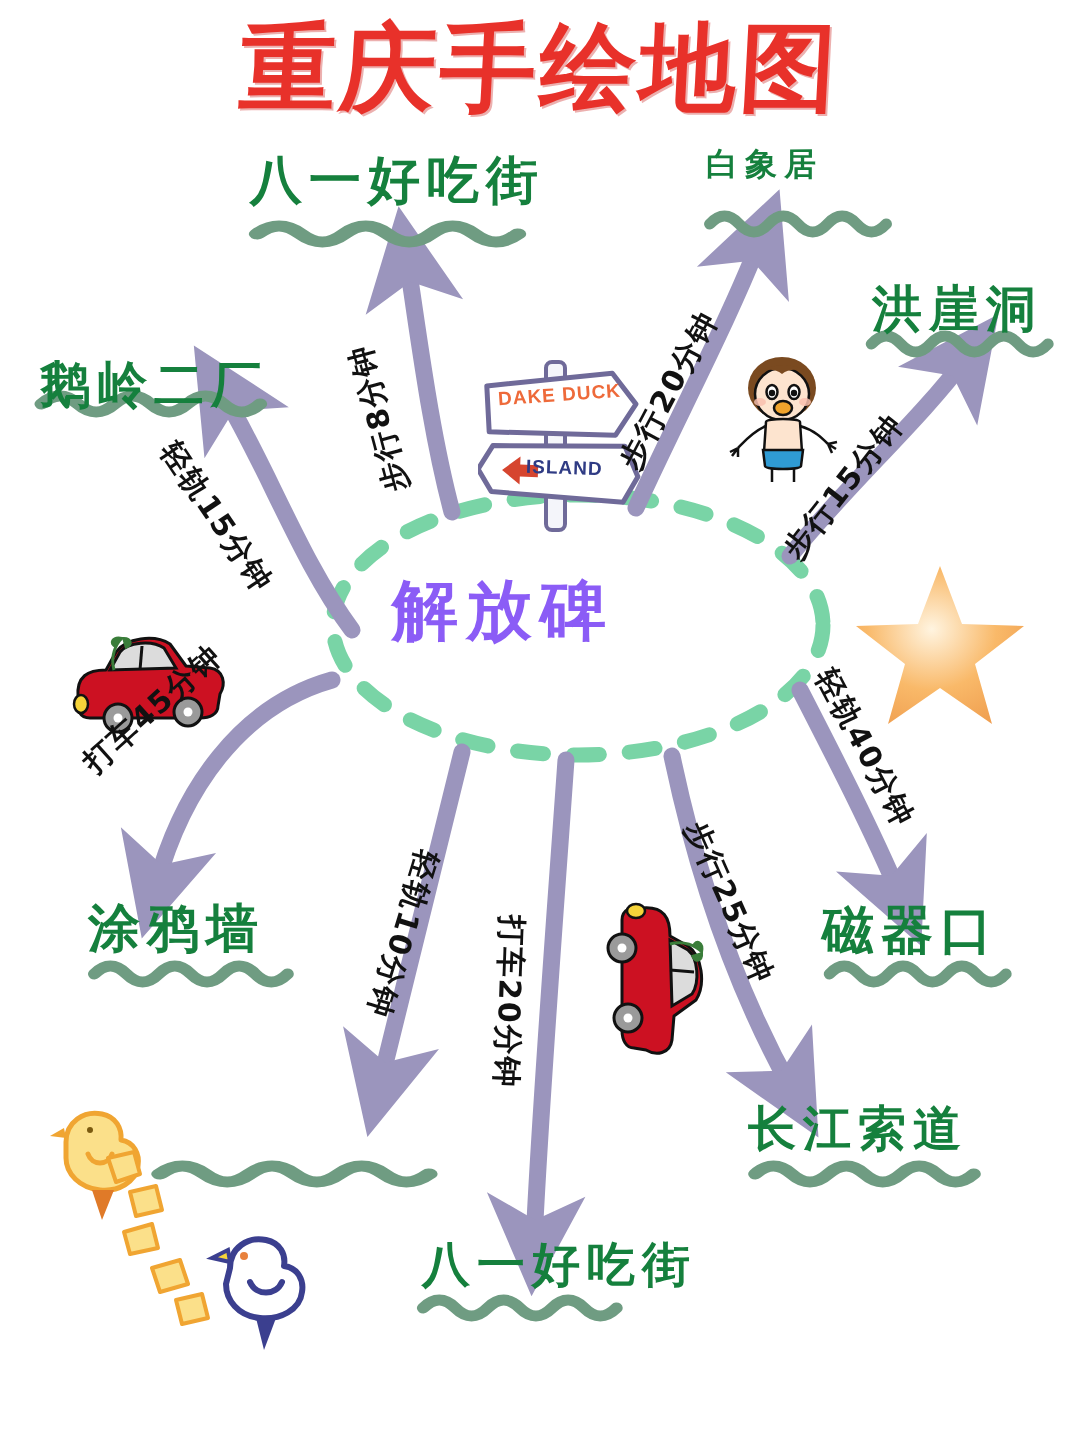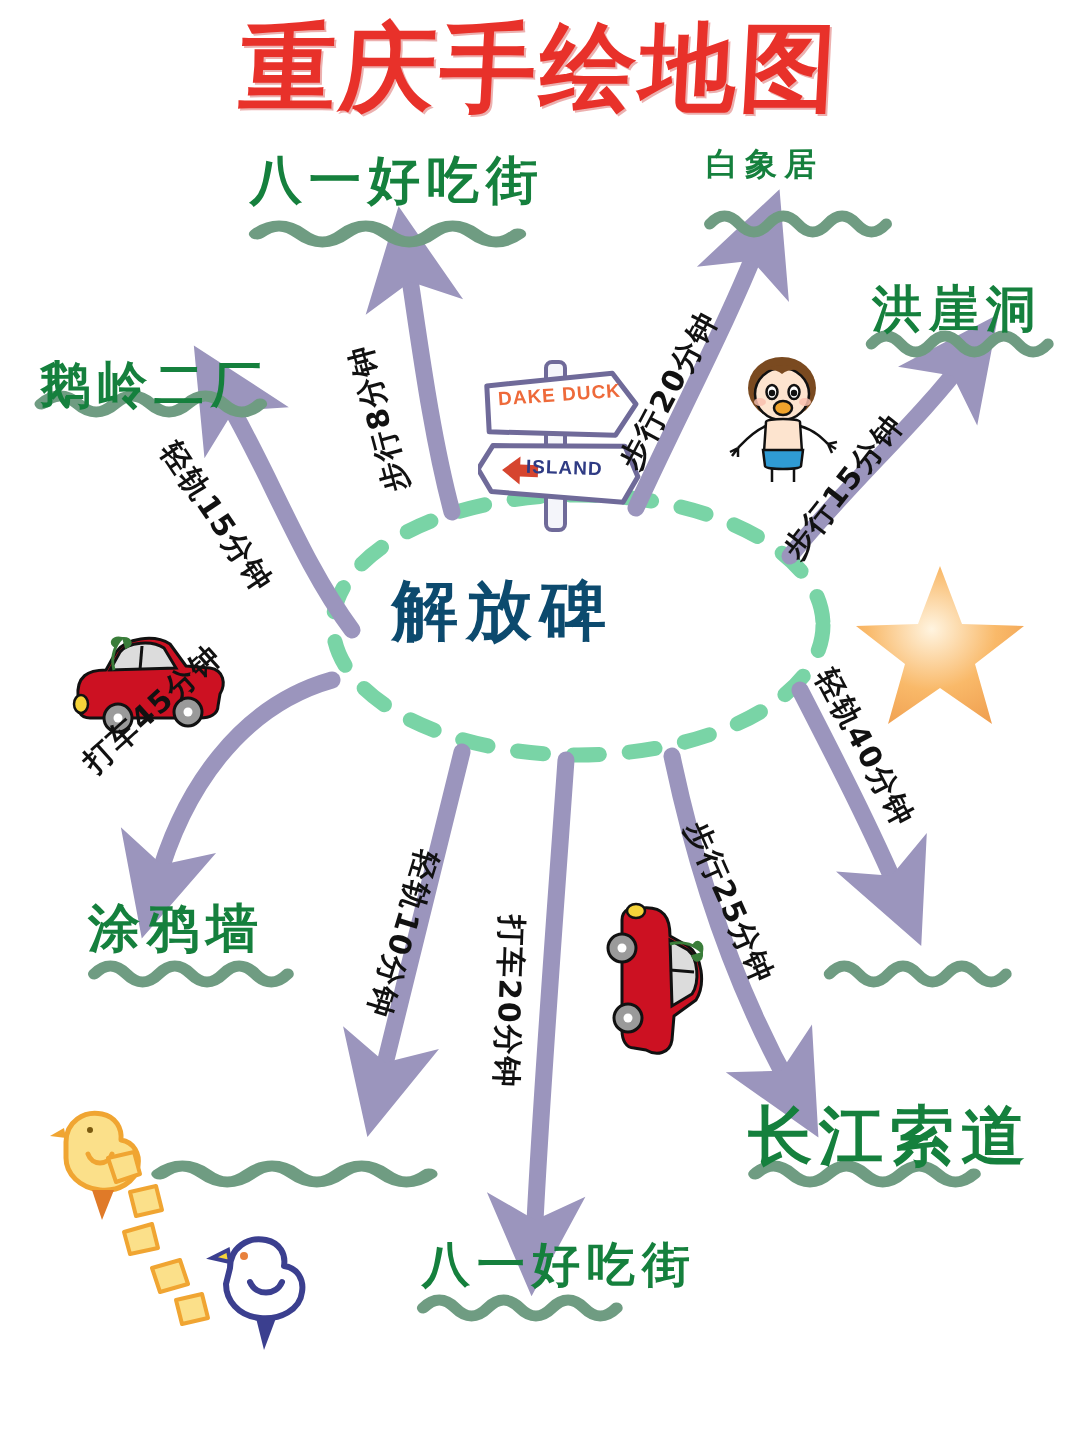--- a/index.html
+++ b/index.html
@@ -23,21 +23,21 @@
   #art{position:absolute;inset:0;width:1080px;height:1440px;}
 
   
   .place{
     position:absolute;white-space:nowrap;color:#15803d;
     font-family:"DejaVu Sans","Liberation Sans",sans-serif;
     font-weight:bold;font-size:46px;letter-spacing:7px;line-height:1;
   }
   .center-label{
     position:absolute;white-space:nowrap;
-    color:#0c4a6e;font-weight:bold;font-size:66px;letter-spacing:8px;
+    color:#8b5cf6;font-weight:bold;font-size:66px;letter-spacing:8px;
     font-family:"DejaVu Sans","Liberation Sans",sans-serif;
   }
   
   .dur{
     position:absolute;white-space:nowrap;color:#111;
     font-family:"DejaVu Sans","Liberation Sans",sans-serif;
     font-weight:bold;font-size:30px;letter-spacing:2px;line-height:1;
     transform-origin:0 50%;
   }
 
@@ -194,23 +194,24 @@
   <div class="place" style="left:706px;top:148px;font-size:32px;">白象居</div>
 
   <div class="place" style="left:872px;top:276px;font-size:50px;margin-top:8px;">洪崖洞</div>
 
   <div class="place" style="left:40px;top:344px;font-size:50px;margin-top:16px;">鹅岭二厂</div>
 
   <div class="center-label" style="left:392px;top:566px;">解放碑</div>
 
   <div class="place" style="left:88px;top:902px;font-size:52px;text-align:center;">涂鸦墙</div>
 
-
-
-  <div class="place" style="left:748px;top:1104px;font-size:64px;">长江索道</div>
+  <div class="place" style="left:822px;top:904px;font-size:52px;">磁器口</div>
+
+
+  <div class="place" style="left:748px;top:1104px;font-size:48px;">长江索道</div>
 
   <div class="place" style="left:422px;top:1240px;font-size:48px;">八一好吃街</div>
 
   <div class="dur" style="left:168px;top:430px;transform:rotate(56deg);">轻轨15分钟</div>
 
   <div class="dur" style="left:398px;top:476px;transform:rotate(-105deg);">步行8分钟</div>
 
   <div class="dur" style="left:628px;top:452px;transform:rotate(-62deg);">步行20分钟</div>
 
   <div class="dur" style="left:790px;top:540px;transform:rotate(-52deg);">步行15分钟</div>

